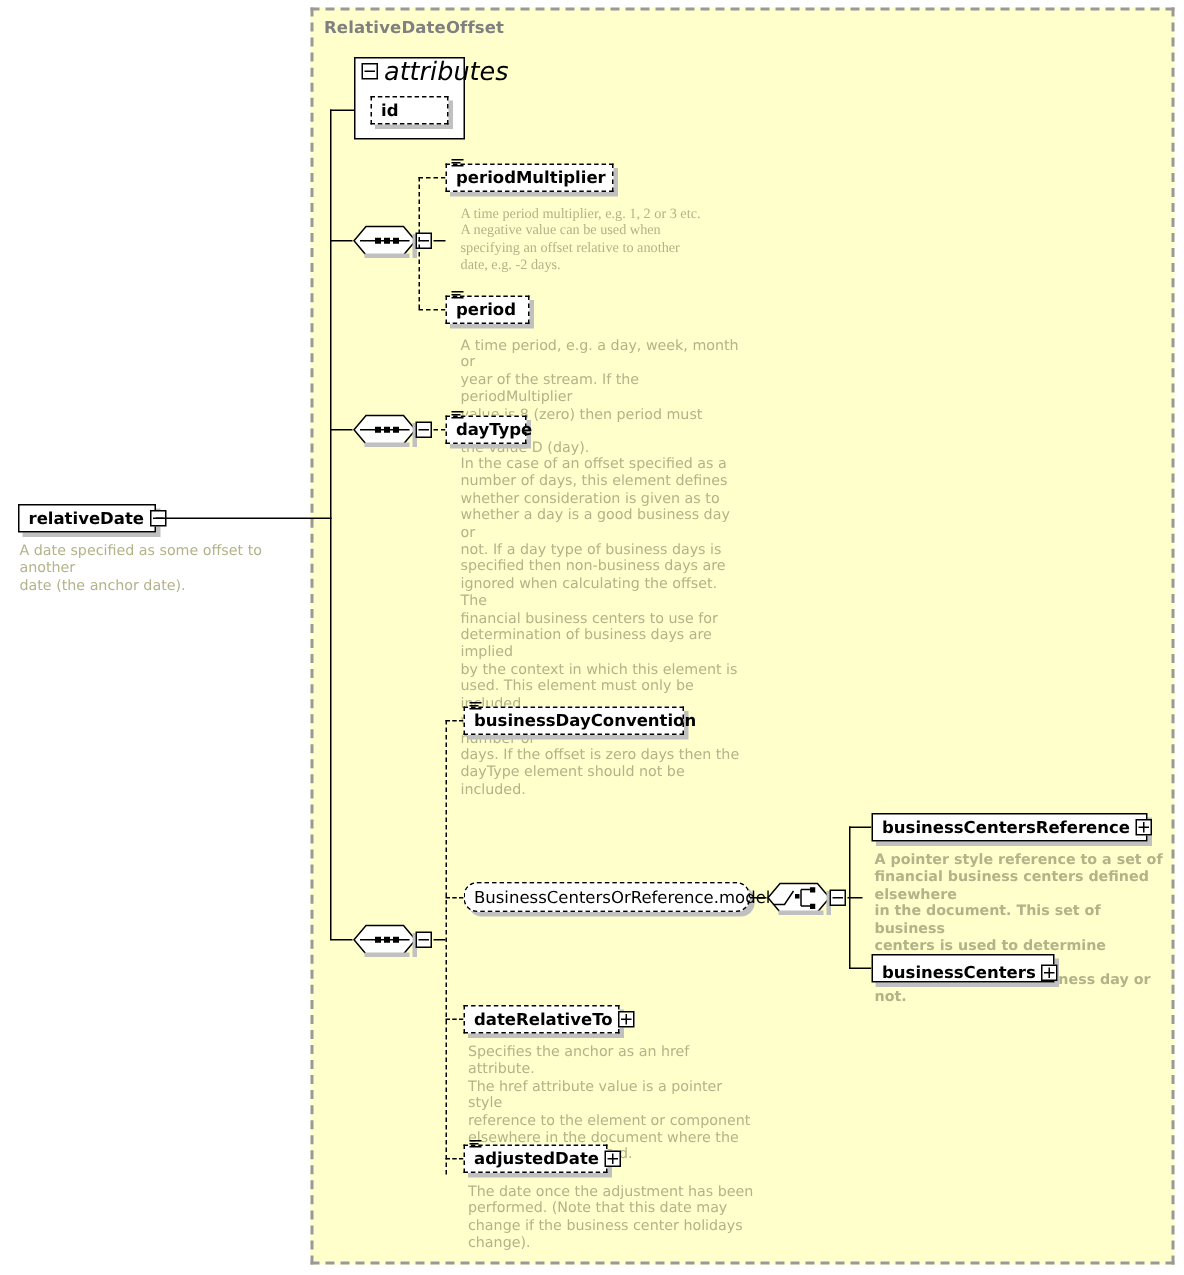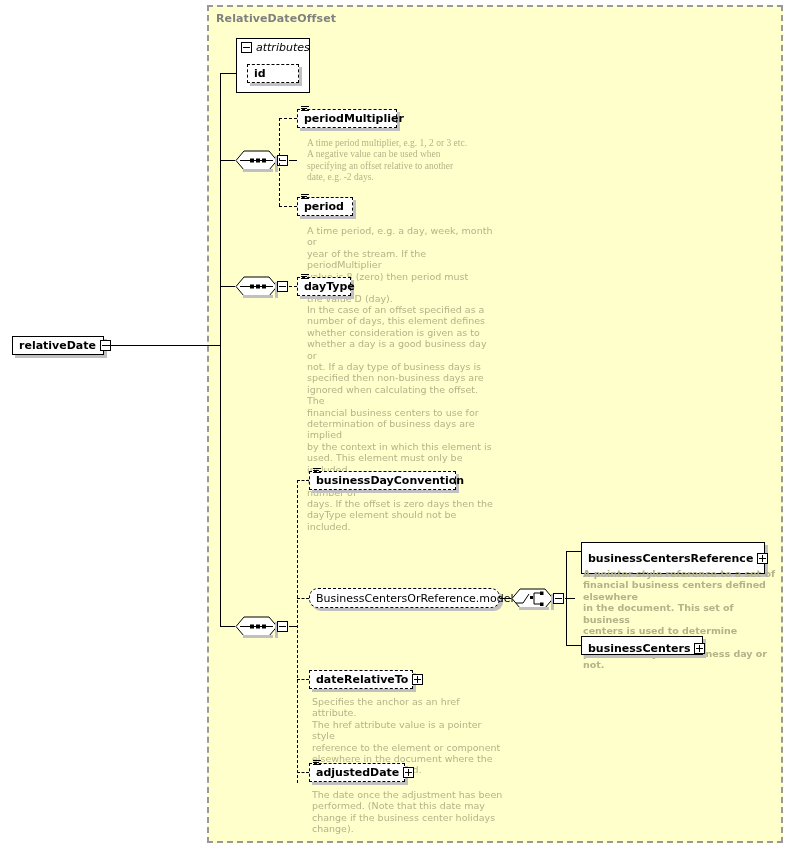--- a/index.html
+++ b/index.html
@@ -159,21 +159,21 @@
     position: relative;
     box-sizing: border-box;
     margin-right: 4px;
   }
   .attr-head .mini::before {
     content:"";
     position:absolute; left:1px; top:4px;
     width:7px; height:1px; background:#000;
   }
   .attr-head .txt {
-    font-size: 11px;
+    font-size: 17px;
     font-style: italic;
     color: #000000;
     white-space: nowrap;
   }
 
   
   .desc {
     font-size: 9.5px;
     line-height: 11.4px;
     color: #b3b38a;
@@ -199,20 +199,22 @@
 
 <div id="stage">
 
   <div class="abs ct-container"></div>
   <div class="abs ct-title">RelativeDateOffset</div>
 
   <div class="abs ebox" style="left:12px; top:336px; width:92px; height:19px;">
     <span class="lbl root-lbl">relativeDate</span>
     <span class="expander"></span>
   </div>
+  <div class="abs desc" style="left:13px; top:362px; width:195px;">A date specified as some offset to another
+date (the anchor date).</div>
 
   <div class="abs ln-h" style="left:104px; top:345px; width:117px;"></div>
 
   <div class="abs ln-v" style="left:220px; top:73px; height:553px;"></div>
 
   <div class="abs attr-box" style="left:236px; top:38px; width:74px; height:55px;">
     <div class="attr-head">
       <span class="mini"></span>
       <span class="txt">attributes</span>
     </div>
@@ -239,21 +241,21 @@
       <div style="position:absolute;left:40px;top:6px;width:3px;height:16px;background:#c0c0c0;"></div>
     </div>
     <span class="ext-expander" style="position:relative; margin-left:-1px;"></span>
   </div>
 
   <div class="abs ln-h" style="left:289px; top:160px; width:8px;"></div>
   <div class="abs ln-v-d" style="left:279px; top:118px; height:88px;"></div>
   <div class="abs ln-h-d" style="left:279px; top:118px; width:18px;"></div>
   <div class="abs ln-h-d" style="left:279px; top:206px; width:18px;"></div>
 
-  <div class="abs ebox dashed" style="left:297px; top:109px; width:100px; height:19px; position:absolute;align-items:center;">
+  <div class="abs ebox dashed" style="left:297px; top:109px; width:112px; height:19px; position:absolute;align-items:center;">
     <span class="docmark">
         <i></i>
         <i></i>
         <i></i>
       </span>
     <span class="lbl">periodMultiplier</span>
   </div>
   <div class="abs desc" style="left:307px; top:138px; width:190px;font-family:Liberation Serif, serif;">A time period multiplier, e.g. 1, 2 or 3 etc.
 A negative value can be used when
 specifying an offset relative to another
@@ -367,21 +369,21 @@
       <div style="position:absolute;left:40px;top:6px;width:3px;height:16px;background:#c0c0c0;"></div>
     </div>
     <span class="ext-expander" style="position:relative; margin-left:-1px;"></span>
   </div>
 
   <div class="abs ln-h" style="left:565px; top:598px; width:10px;"></div>
   <div class="abs ln-v" style="left:566px; top:551px; height:95px;"></div>
   <div class="abs ln-h" style="left:566px; top:551px; width:15px;"></div>
   <div class="abs ln-h" style="left:566px; top:645px; width:15px;"></div>
 
-  <div class="abs ebox" style="left:581px; top:542px; width:184px; height:32px;align-items:center;">
+  <div class="abs ebox" style="left:581px; top:542px; width:184px; height:19px;align-items:center;">
     <span class="lbl">businessCentersReference</span>
     <span class="expander plus"></span>
   </div>
   <div class="abs desc" style="left:583px; top:568px; width:197px;font-weight:bold;">A pointer style reference to a set of
 financial business centers defined elsewhere
 in the document. This set of business
 centers is used to determine whether a
 particular day is a business day or not.</div>
 
   <div class="abs ebox" style="left:581px; top:636px; width:122px; height:19px;align-items:flex-end;">

